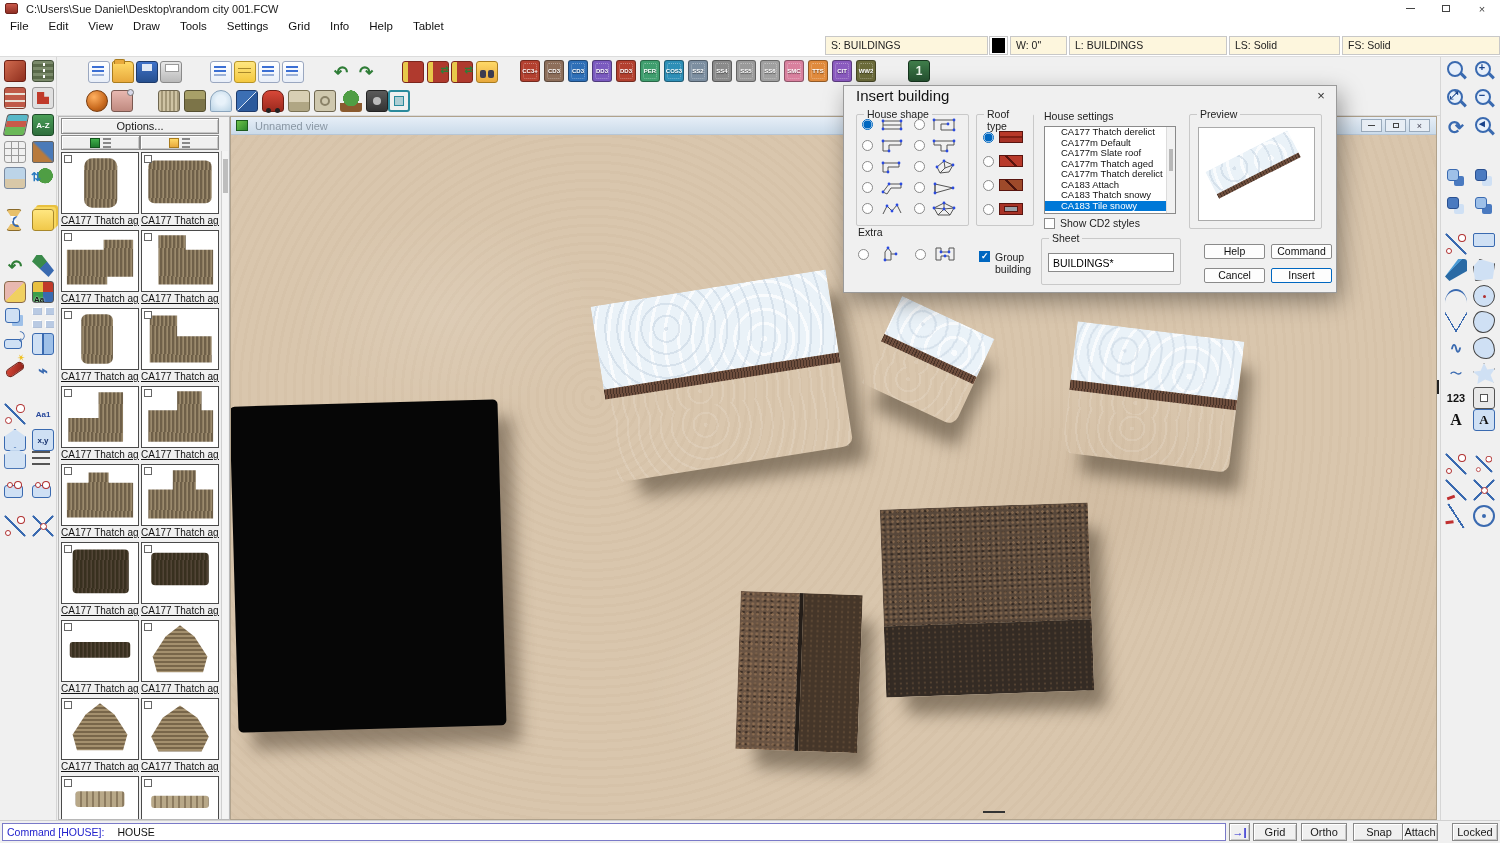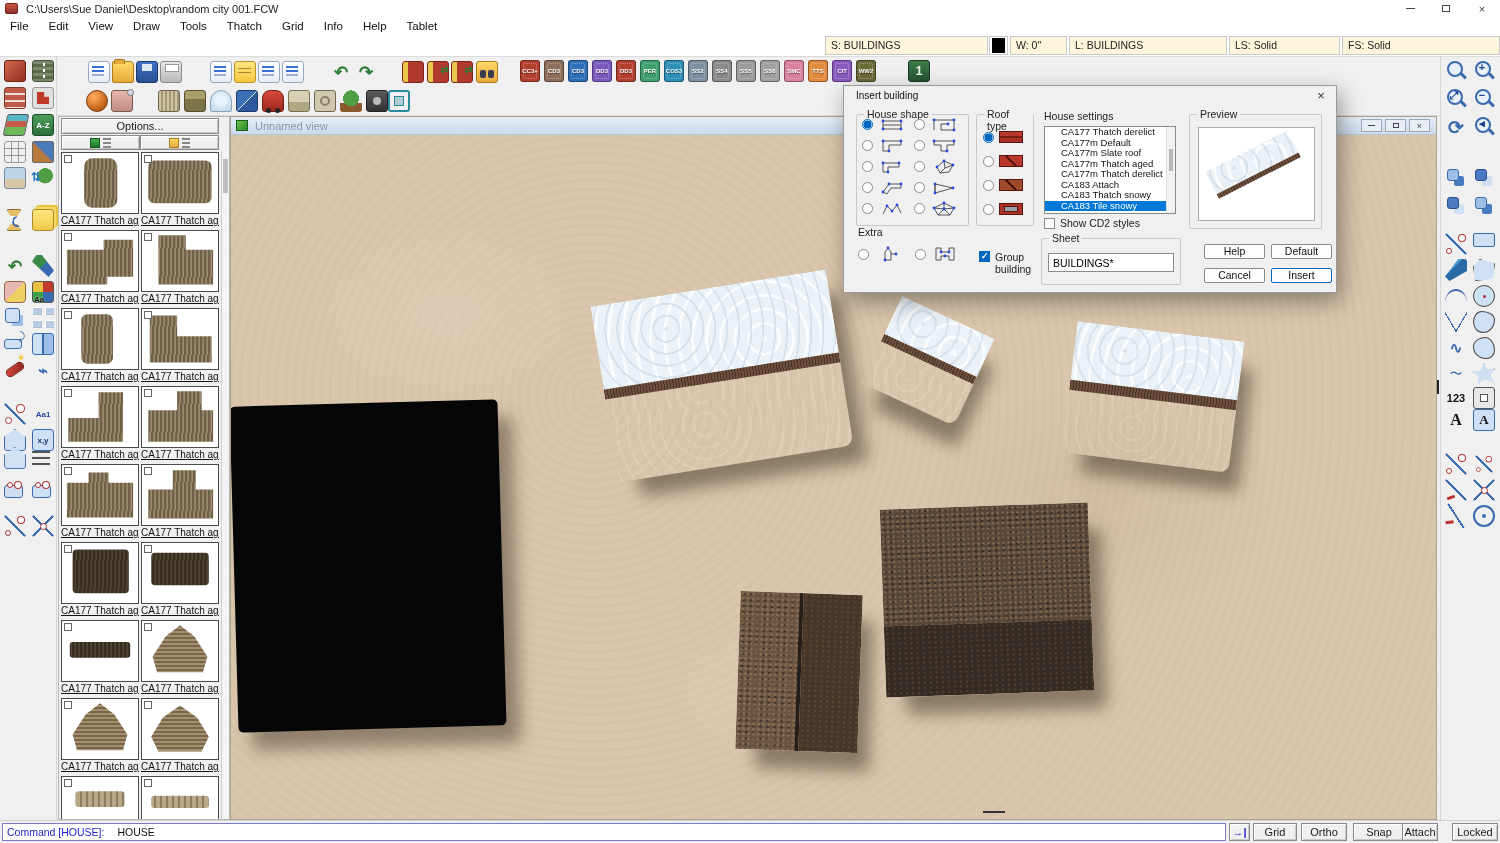--- a/index.html
+++ b/index.html
@@ -211,21 +211,21 @@
   .ridge { background:#6e4e3d; background-image:repeating-linear-gradient(90deg, rgba(0,0,0,.35) 0 1px, transparent 1px 3px); }
   .fringe { background-image:radial-gradient(circle, rgba(25,25,32,.85) .8px, transparent 1.3px), radial-gradient(circle, rgba(25,25,32,.55) .7px, transparent 1.2px); background-size:4px 3px, 6px 4px; }
   .slate { background:linear-gradient(180deg,#a0aab6,#8a96a4); background-image:repeating-radial-gradient(circle at 40% 30%, rgba(255,255,255,.12) 0 2px, transparent 2px 11px); }
   .spk-top { background-color:#57473a; background-image:radial-gradient(rgba(195,150,105,.4) 1px, transparent 1.6px), radial-gradient(rgba(15,10,8,.55) 1px, transparent 1.5px); background-size:5px 5px, 7px 6px; }
   .spk-bot { background-color:#342b24; background-image:radial-gradient(rgba(150,115,80,.35) 1px, transparent 1.5px); background-size:6px 5px; }
   .blackrect { position:absolute; left:3px; top:286px; width:268px; height:326px; background:#060606; transform:rotate(-1.6deg); border-radius:5px; box-shadow:14px 18px 16px rgba(75,62,45,.5); }
   .hscrollmark { position:absolute; left:752px; top:694px; width:22px; height:2px; background:#333; }
 
   
   .dialog { position:absolute; left:843px; top:85px; width:494px; height:208px; background:#f0f0f0; border:1px solid #9a9a9a; box-shadow:4px 8px 22px rgba(0,0,0,.38); z-index:50; }
-  .dtitle { position:absolute; left:0; top:0; right:0; height:20px; background:#f0f0f0; font-size:10px; line-height:20px; padding-left:12px; color:#111; }
+  .dtitle { position:absolute; left:0; top:0; right:0; height:20px; background:#f0f0f0; font-size:15px; line-height:20px; padding-left:12px; color:#111; }
   .dclose { position:absolute; right:4px; top:2px; width:22px; height:16px; text-align:center; font-size:13px; color:#333; line-height:15px; }
   .groupbox { position:absolute; border:1px solid #c9c9c9; border-radius:2px; }
   .grouplabel { position:absolute; top:-7px; left:7px; background:#f0f0f0; padding:0 3px; font-size:10.5px; color:#222; }
   .radio { width:11px; height:11px; border:1px solid #8a8a8a; border-radius:50%; background:#fff; position:relative; flex:none; }
   .radio.sel { border:1px solid #0067c0; }
   .radio.sel::after { content:""; position:absolute; left:2px; top:2px; width:5px; height:5px; border-radius:50%; background:#0067c0; box-shadow:0 0 0 1.5px #0067c0; }
   .shp { width:26px; height:16px; flex:none; }
   .shp svg { width:26px; height:16px; display:block; }
   .shprow { display:flex; align-items:center; gap:6px; height:20px; padding-left:6px; }
   .shpgrid { position:absolute; left:12px; top:28px; width:112px; height:110px; display:grid; grid-template-columns:52px 52px; grid-auto-rows:21px; align-items:center; }
@@ -289,21 +289,21 @@
         </div>
     </div>
   </div>
 
   <div class="menubar">
     <div class="menuitem">File</div>
     <div class="menuitem">Edit</div>
     <div class="menuitem">View</div>
     <div class="menuitem">Draw</div>
     <div class="menuitem">Tools</div>
-    <div class="menuitem">Thatch</div>
+    <div class="menuitem">Settings</div>
     <div class="menuitem">Grid</div>
     <div class="menuitem">Info</div>
     <div class="menuitem">Help</div>
     <div class="menuitem">Tablet</div>
   </div>
 
   <div class="statusrow">
     <div class="sfield" style="left:825px;width:163px;">S: BUILDINGS</div>
     <div class="swatchbox">
         <div class="swatch"></div>
@@ -861,21 +861,21 @@
         </div>
       </div>
     </div>
 
     <div class="groupbox sheetbox">
       <div class="grouplabel">Sheet</div>
       <input class="sheetinput" value="BUILDINGS*" style="">
     </div>
 
     <div class="dbtn" style="left:360px;top:158px;">Help</div>
-    <div class="dbtn" style="left:427px;top:158px;">Default</div>
+    <div class="dbtn" style="left:427px;top:158px;">Command</div>
     <div class="dbtn" style="left:360px;top:182px;">Cancel</div>
     <div class="dbtn primary" style="left:427px;top:182px;">Insert</div>
   </div>
 
   <div class="bottombar">
     <div class="cmdinput">
       <span class="cmdprompt">Command [HOUSE]:</span>
       <span class="cmdvalue">HOUSE</span>
     </div>
     <div class="btn3d arrowbtn"></div>

